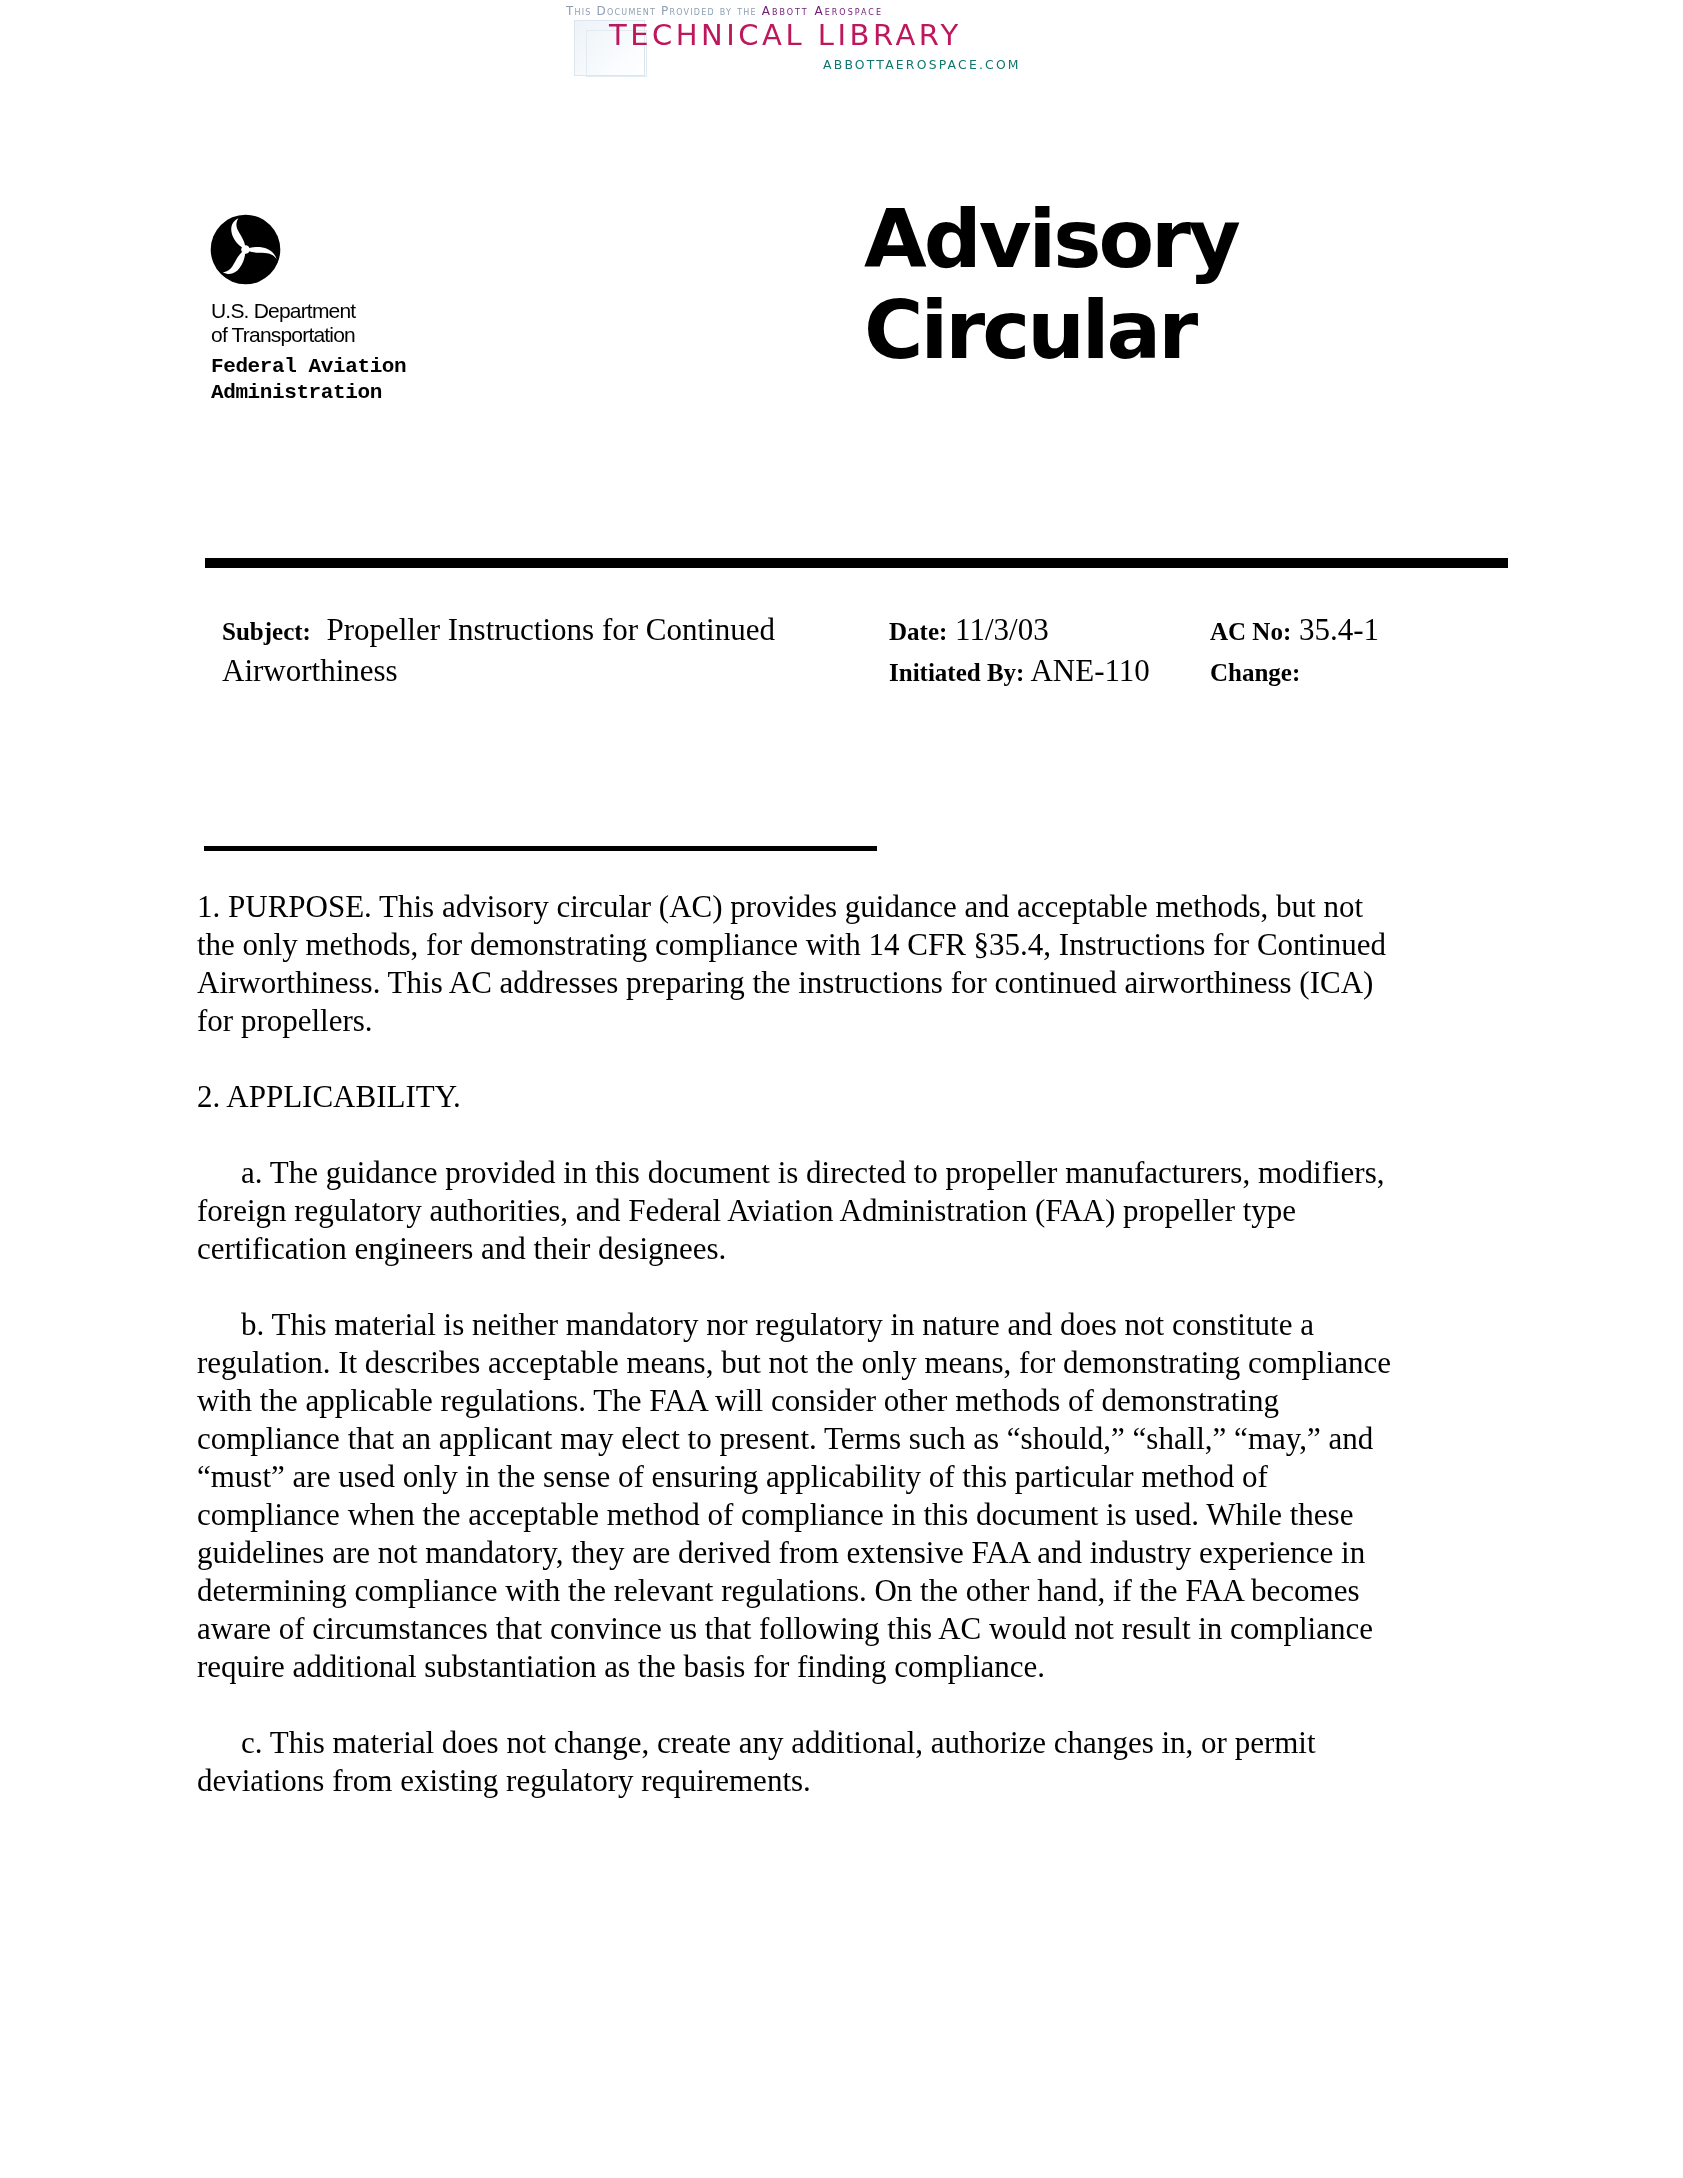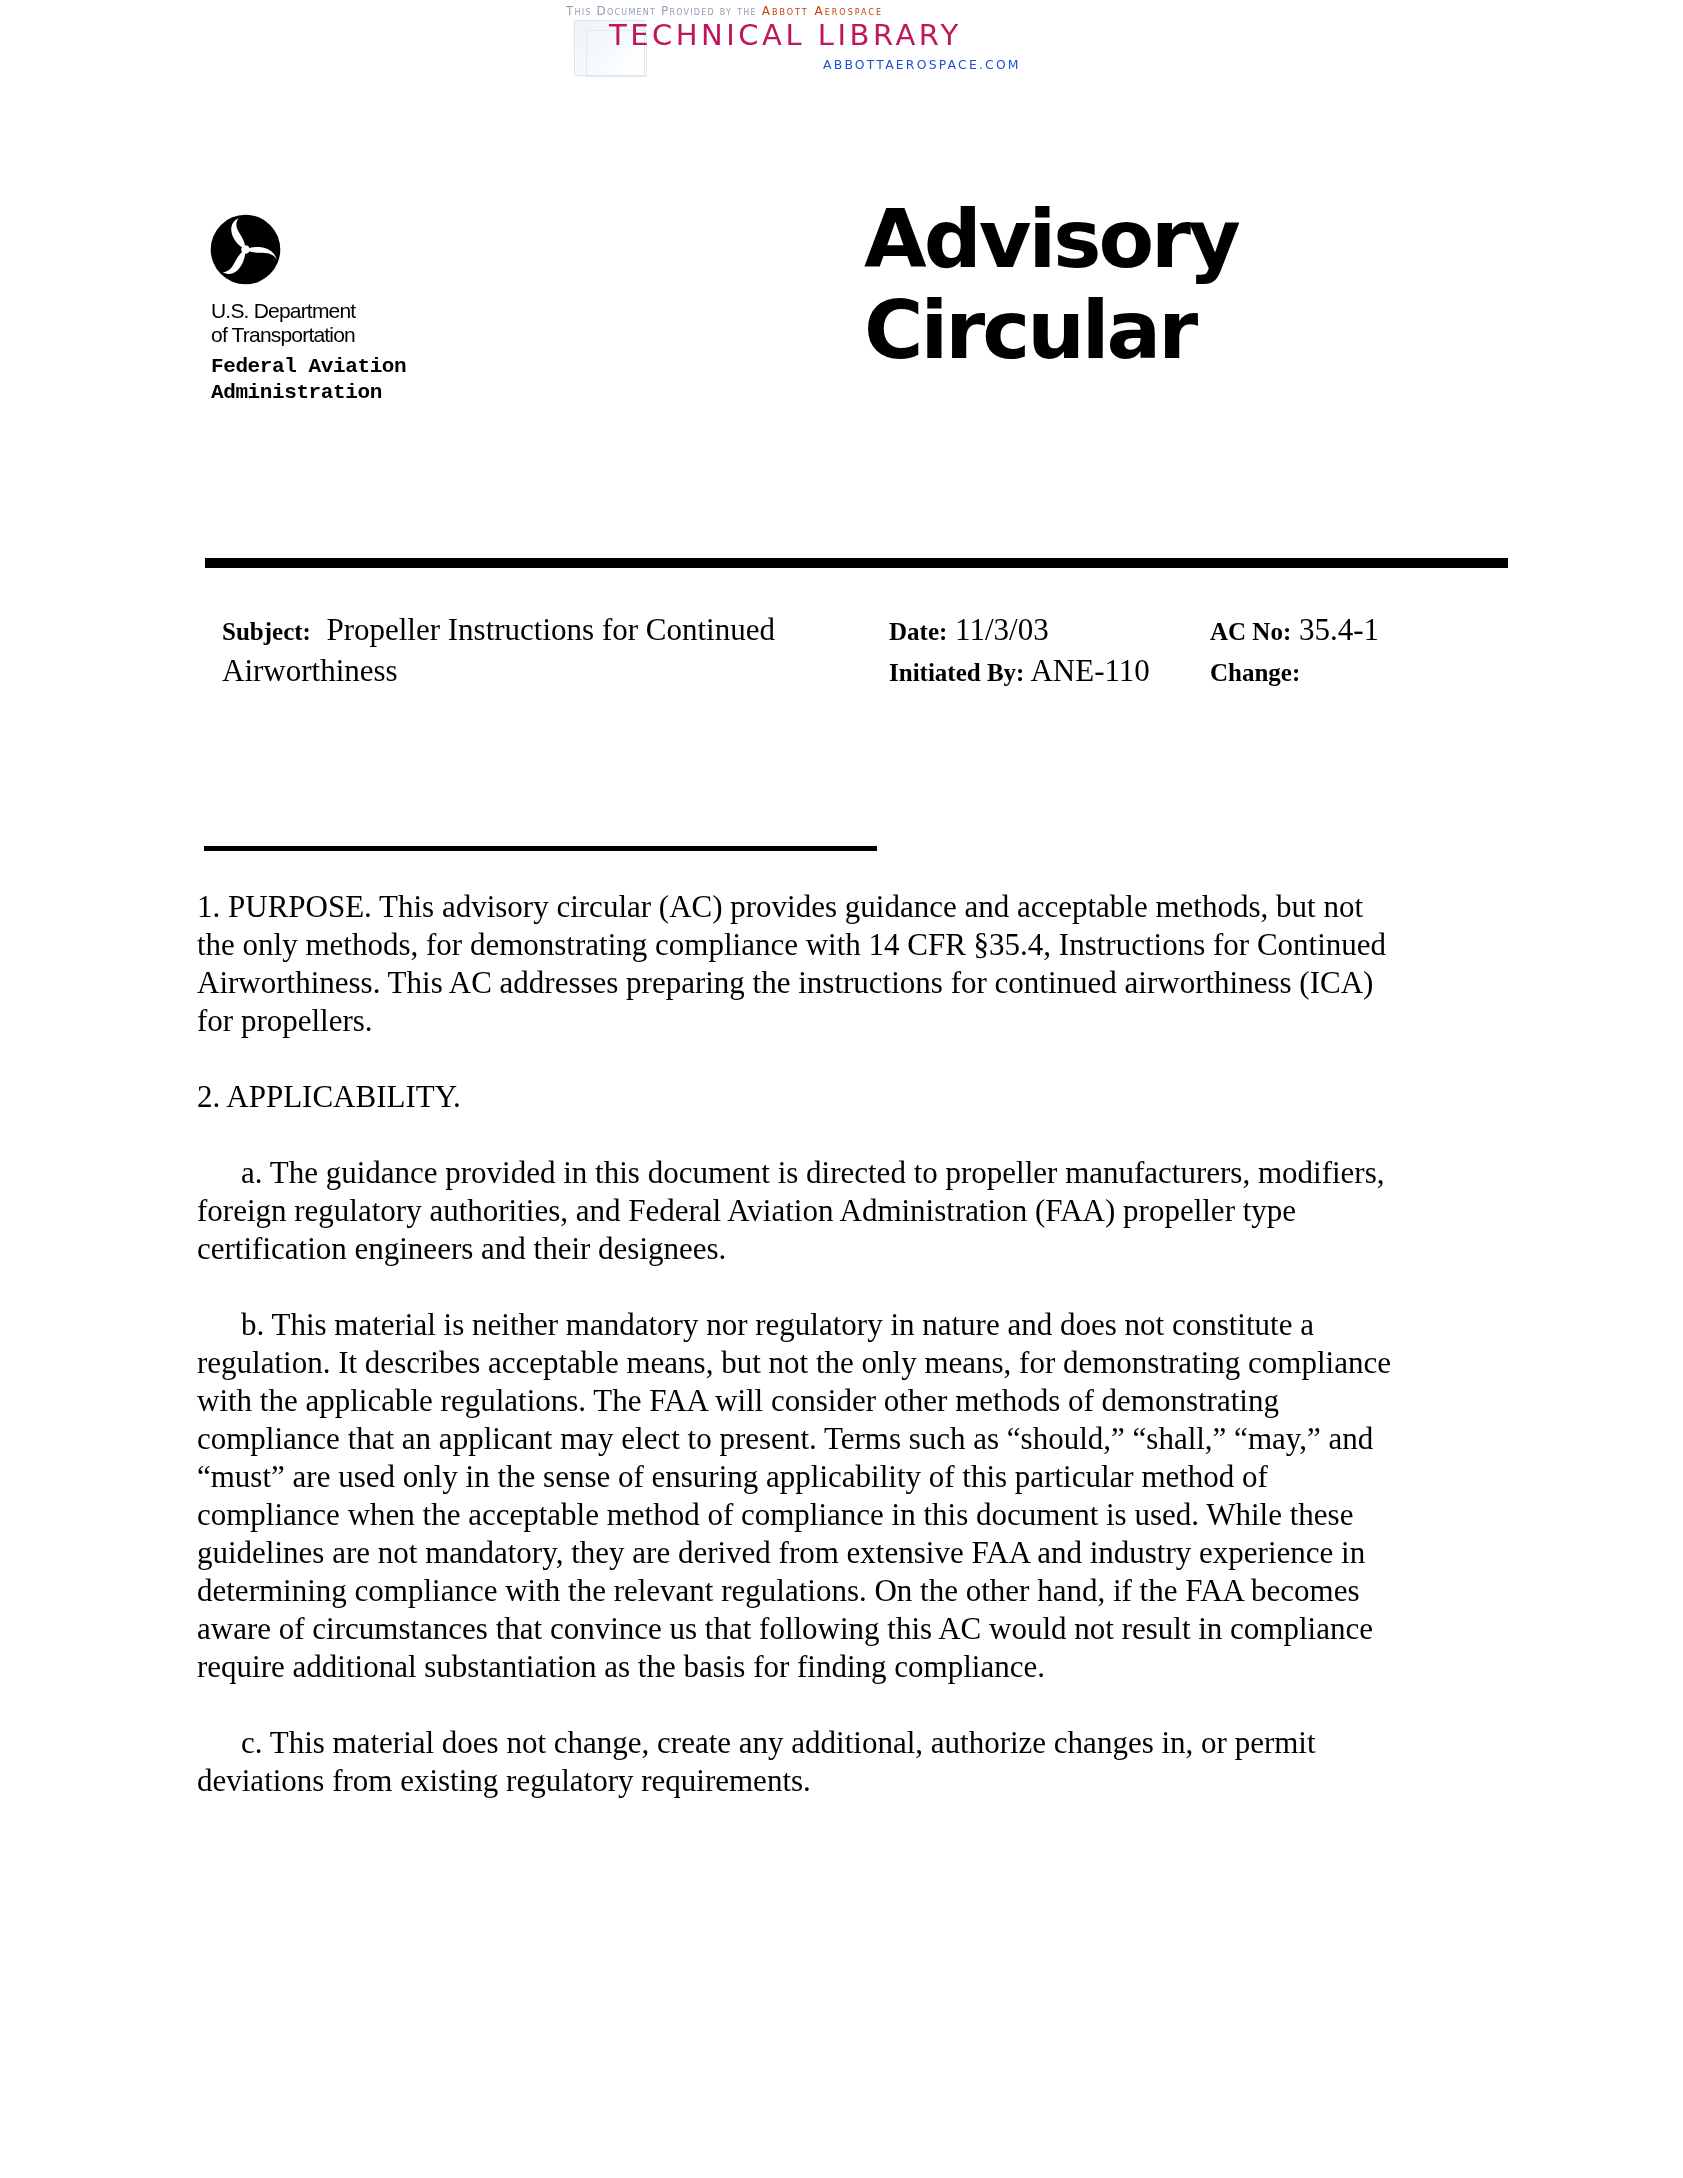--- a/index.html
+++ b/index.html
@@ -3,23 +3,23 @@
   <meta charset="utf-8">
   <style>
     html, body { margin: 0; padding: 0; background: #ffffff; }
     body { width: 1683px; height: 2178px; position: relative; overflow: hidden; color: #000; font-family: "Liberation Serif", "DejaVu Serif", serif; }
 
     
     .watermark { position: absolute; left: 564px; top: 0; width: 515px; height: 79px; }
     .wm-page { position: absolute; left: 10px; top: 20px; width: 69px; height: 54px; border: 1px solid #dde6ee; background: linear-gradient(135deg, #eef3f8 0%, #f8fbfd 60%, #ffffff 100%); }
     .wm-page2 { position: absolute; left: 22px; top: 30px; width: 59px; height: 45px; border: 1px solid #e3ebf2; }
     .wm-line1 { position: absolute; left: 2px; top: 4px; font-family: "DejaVu Sans", sans-serif; font-size: 12px; letter-spacing: 1.2px; color: #8e9fb3; white-space: nowrap; font-variant: small-caps; }
-    .wm-line1 .brand { color: #c2410c; letter-spacing: 2px; }
+    .wm-line1 .brand { color: #701a75; letter-spacing: 2px; }
     .wm-line2 { position: absolute; left: 45px; top: 18px; font-family: "DejaVu Sans", sans-serif; font-size: 29px; letter-spacing: 3.5px; color: #be185d; white-space: nowrap; font-weight: normal; }
-    .wm-line3 { position: absolute; left: 259px; top: 57px; font-family: "DejaVu Sans", sans-serif; font-size: 12.4px; letter-spacing: 2.2px; color: #1d4ed8; white-space: nowrap; }
+    .wm-line3 { position: absolute; left: 259px; top: 57px; font-family: "DejaVu Sans", sans-serif; font-size: 12.4px; letter-spacing: 2.2px; color: #0f766e; white-space: nowrap; }
 
     
     .dot-logo { position: absolute; left: 210px; top: 214px; width: 71px; height: 71px; }
     .agency { position: absolute; left: 211px; top: 299px; font-family: "Liberation Sans", "DejaVu Sans", sans-serif; }
     .agency .dept { font-size: 21px; line-height: 24px; letter-spacing: -0.8px; }
     .agency .faa { font-size: 21px; line-height: 26px; font-weight: bold; margin-top: 7px; letter-spacing: -0.4px; font-family: Liberation Mono, monospace; }
 
     
     .ac-title { position: absolute; left: 864px; top: 194px; font-family: "DejaVu Sans", "Liberation Sans", sans-serif; font-weight: bold; font-size: 81px; line-height: 91px; letter-spacing: -3px; }
 

